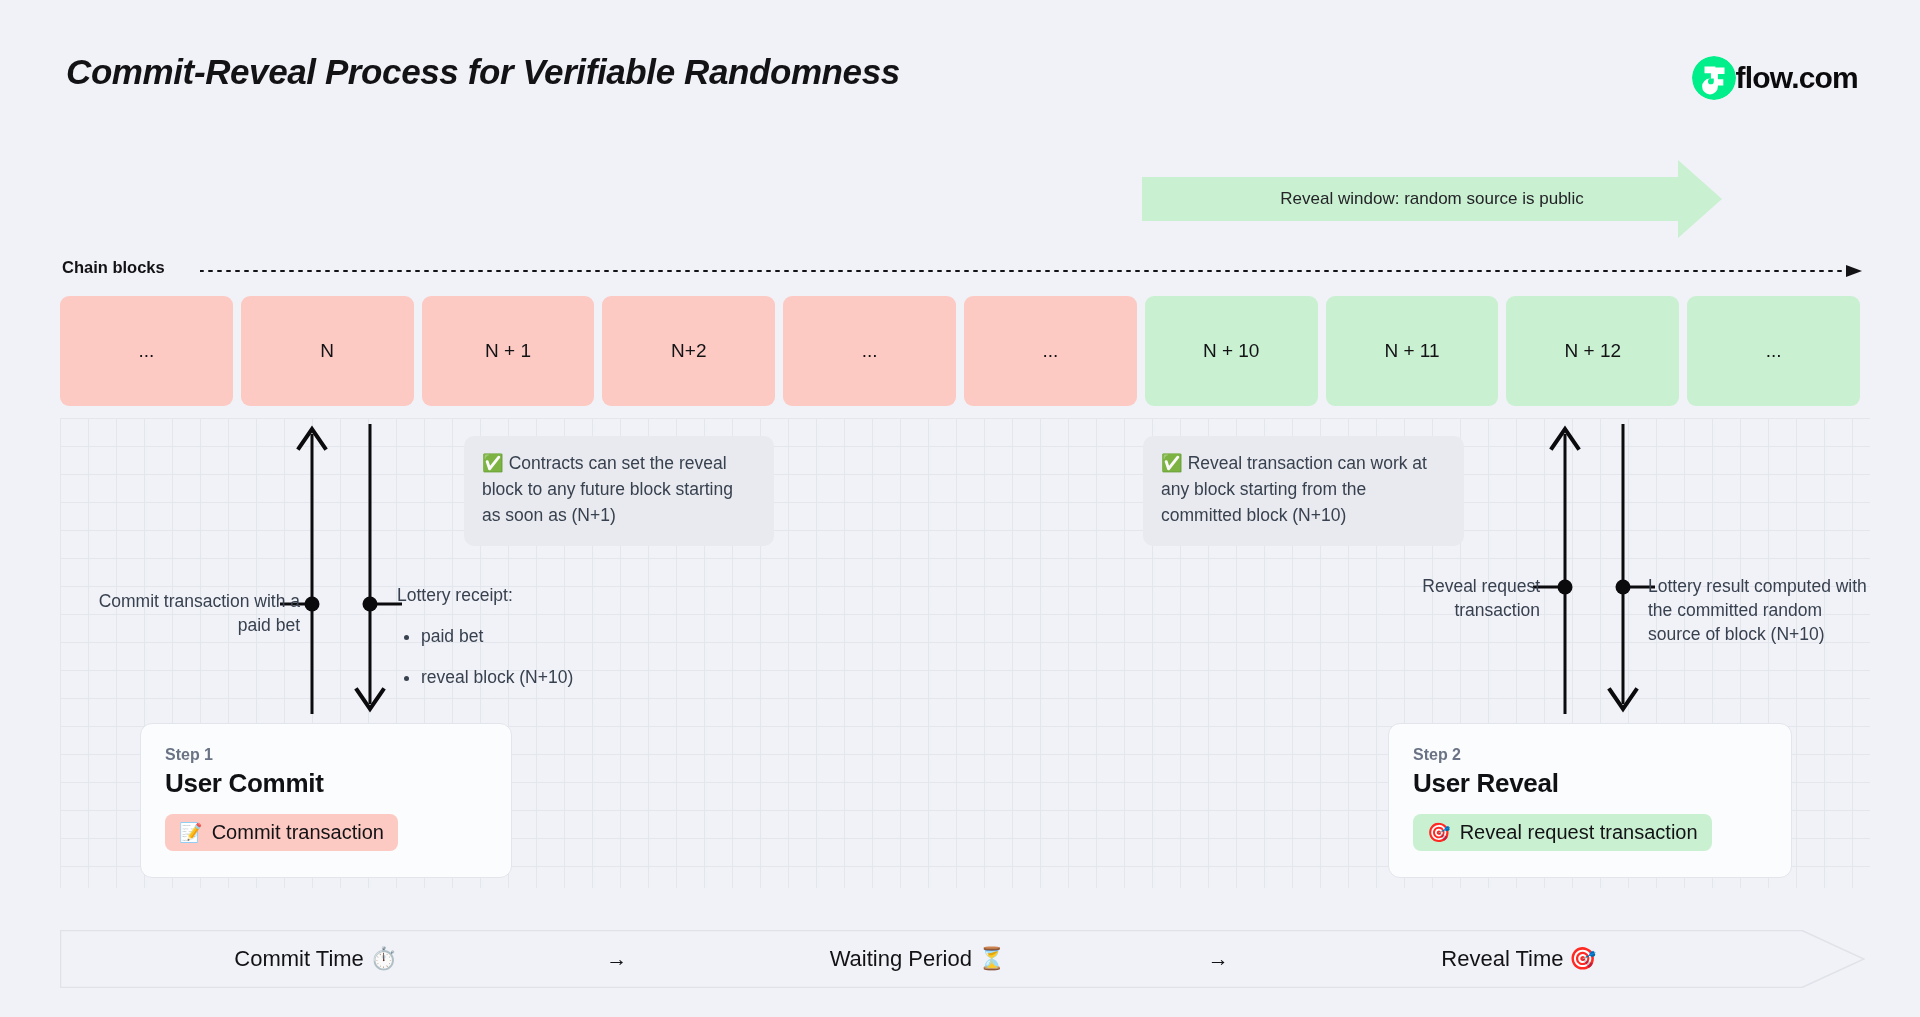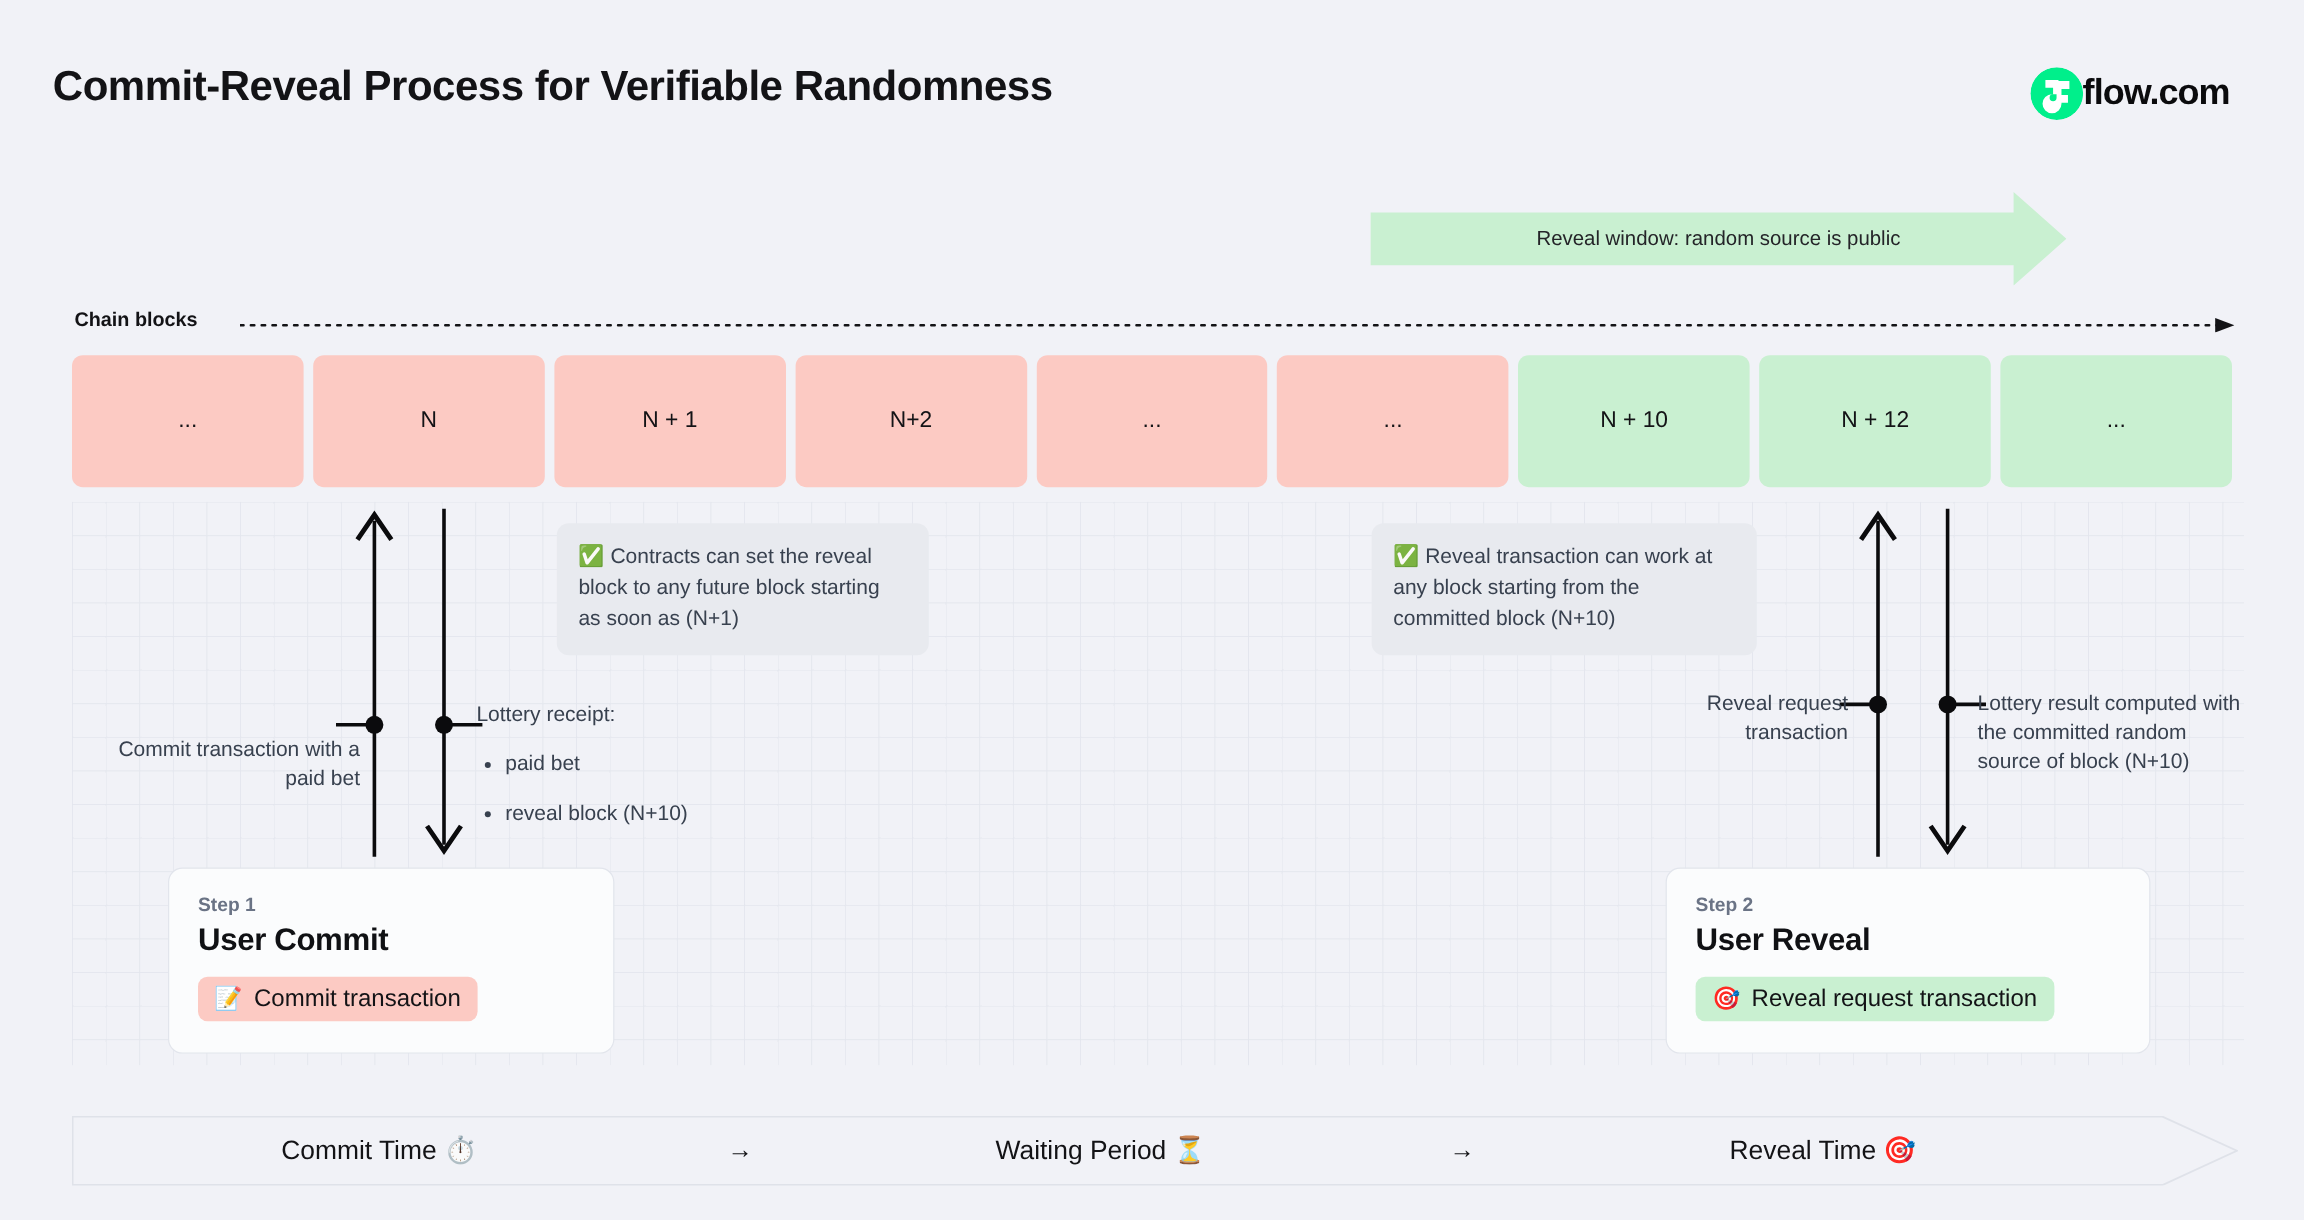--- a/index.html
+++ b/index.html
@@ -30,27 +30,28 @@
     background-size: 28px 28px;
     -webkit-mask-image: repeating-linear-gradient(to right, #000 0 2px, transparent 2px 28px),
                         repeating-linear-gradient(to bottom, #000 0 2px, transparent 2px 28px);
     opacity: .55;
     pointer-events: none;
   }
 
   
   #page-title {
     position: absolute;
-    left: 44px;
+    left: 66px;
     top: 52px;
     font-size: 35px;
     font-weight: 700;
     letter-spacing: -0.4px;
     color: #131316;
     white-space: nowrap;
+    font-style: italic;
   }
 
   #brand-logo {
     position: absolute;
     right: 62px;
     top: 56px;
     display: flex;
     align-items: center;
   }
   #brand-mark {
@@ -143,21 +144,21 @@
   #callout-reveal { left: 1143px; top: 436px; width: 321px; }
 
   
   .annot {
     position: absolute;
     font-size: 17.5px;
     line-height: 1.38;
     color: #38414f;
   }
   #annot-commit {
-    left: 90px; top: 612px; width: 210px;
+    left: 90px; top: 589px; width: 210px;
     text-align: right;
   }
   #annot-receipt { left: 397px; top: 583px; width: 260px; }
   #annot-receipt .receipt-head { margin-bottom: 1px; }
   #annot-receipt ul { list-style: disc; margin-left: 24px; }
   #annot-receipt li { margin-top: 17px; }
 
   #annot-reveal-req {
     left: 1340px; top: 574px; width: 200px;
     text-align: right;
@@ -266,20 +267,21 @@
 </svg>
 
 <div id="blocks-row">
   <div class="block pink">...</div>
   <div class="block pink">N</div>
   <div class="block pink">N + 1</div>
   <div class="block pink">N+2</div>
   <div class="block pink">...</div>
   <div class="block pink">...</div>
   <div class="block green">N + 10</div>
+  <div class="block green">N + 11</div>
   <div class="block green">N + 12</div>
   <div class="block green">...</div>
 </div>
 
 <div class="connector" style="left:292px; top:424px;">
   <svg width="40" height="290" viewBox="0 0 40 290">
     <line x1="20" y1="290" x2="20" y2="10" stroke="#0b0b0d" stroke-width="3"></line>
     <polyline points="7,24 20,5 33,24" fill="none" stroke="#0b0b0d" stroke-width="4" stroke-linecap="square"></polyline>
     <line x1="-12" y1="180" x2="20" y2="180" stroke="#0b0b0d" stroke-width="3"></line>
     <circle cx="20" cy="180" r="7.5" fill="#0b0b0d"></circle>

